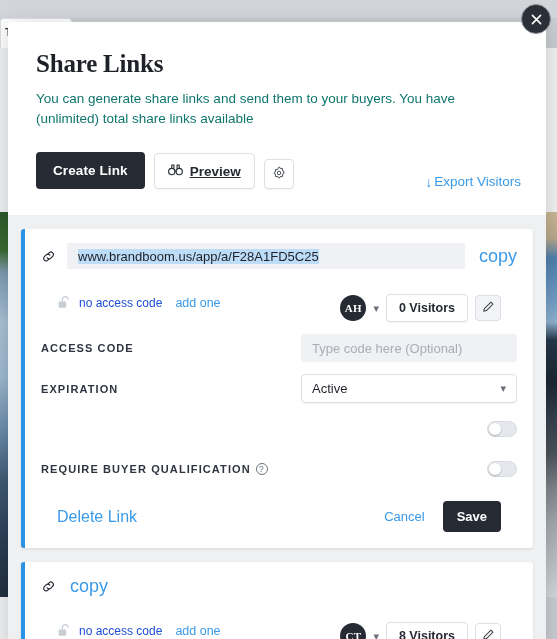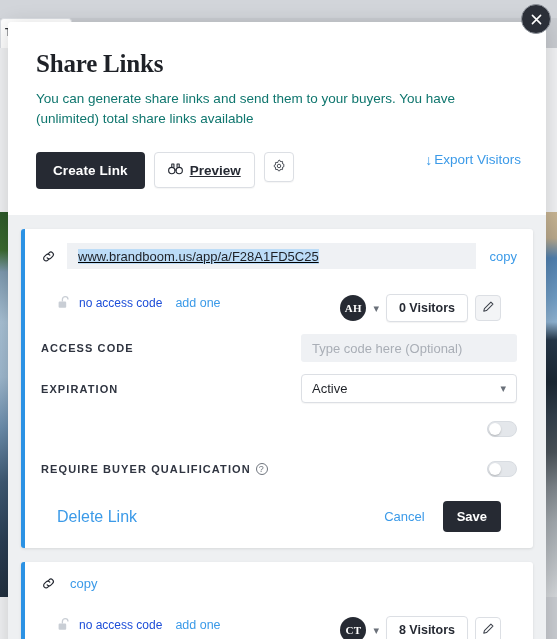--- a/index.html
+++ b/index.html
@@ -98,21 +98,21 @@
   #page-title {
     font-family: "Liberation Serif", serif;
     font-size: 25px; font-weight: 700; color: #1e2127;
     letter-spacing: -.2px; margin-bottom: 11px;
   }
   #modal-subtitle {
     font-size: 13.5px; line-height: 20px; color: #0f766e;
     max-width: 455px; margin-bottom: 23px;
   }
 
-  .toolbar { display: flex; align-items: flex-start; gap: 9px; padding-bottom: 26px; }
+  .toolbar { display: flex; align-items: flex-end; gap: 9px; padding-bottom: 26px; }
 
   #create-link-button {
     background: #262a33; color: #fff; border: none;
     font-family: inherit; font-size: 13.5px; font-weight: 700;
     padding: 11px 17px; border-radius: 4px; cursor: pointer;
     letter-spacing: .1px;
   }
   #preview-button {
     background: #fff; color: #262a33;
     border: 1px solid #dcdfe4; border-radius: 4px;
@@ -153,29 +153,29 @@
 
   .card-top { padding: 14px 16px 0 16px; }
 
   .url-row { display: flex; align-items: center; gap: 11px; }
 
   .link-icon { flex: 0 0 auto; display: flex; }
 
   .url-field {
     flex: 1; background: #eff1f4; border-radius: 0;
     height: 26px; display: flex; align-items: center;
-    padding: 0 11px; min-width: 0; text-decoration: underline;
+    padding: 0 11px; min-width: 0;
   }
   .url-text {
     font-size: 13px; color: #1e2127; white-space: nowrap;
     overflow: hidden; text-overflow: ellipsis;
   }
   .url-text.selected { background: #bcdcf7; }
   .copy-link {
-    color: #3b9ae8; font-size: 13px; cursor: pointer;
+    color: #3b9ae8; font-size: 18px; cursor: pointer;
     flex: 0 0 auto; padding-left: 3px;
   }
 
   .meta-row {
     display: flex; align-items: center;
     padding: 14px 16px 0 16px; gap: 8px;
   }
   .lock-icon { display: flex; flex: 0 0 auto; }
   .no-access-text { font-size: 12px; color: #1d4ed8; }
   .add-one-link { font-size: 12.5px; color: #3b9ae8; cursor: pointer; margin-left: 5px; }

